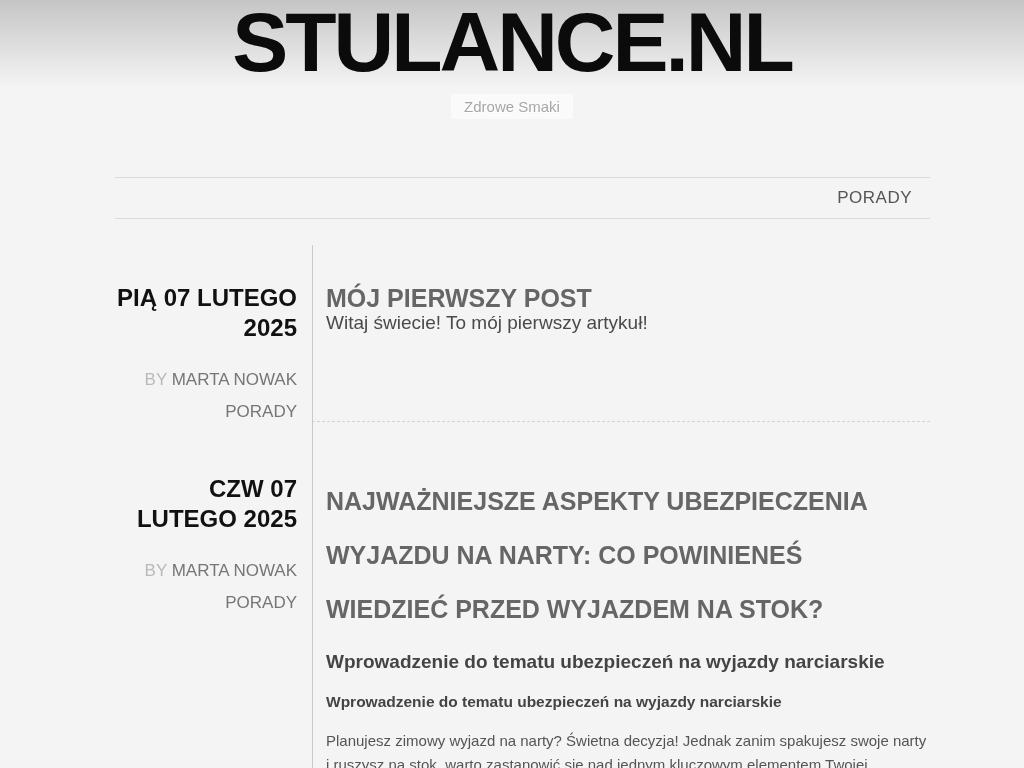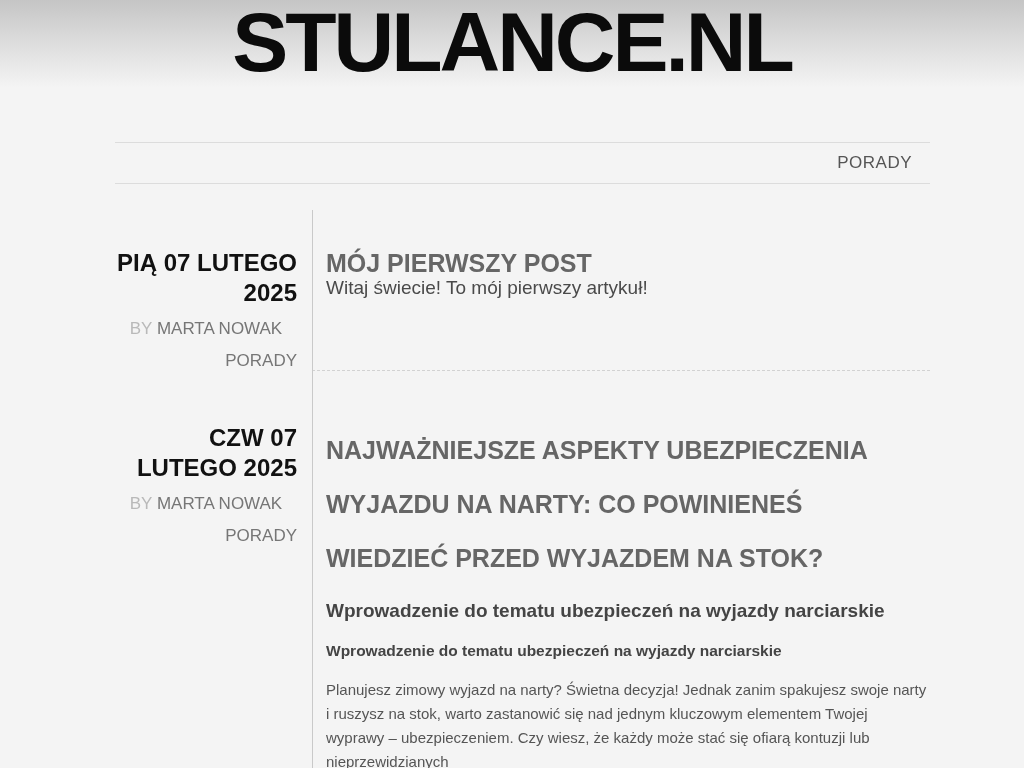--- a/index.html
+++ b/index.html
@@ -65,24 +65,23 @@
     text-align: right;
     padding: 38px 15px 0 0;
   }
   .post-date {
     font-size: 24px;
     font-weight: bold;
     line-height: 30px;
     color: #111;
   }
   .byline {
-    margin-top: 11px;
+    margin-top: 27px;
     font-size: 17px;
     line-height: 20px;
-    text-align: center;
   }
   .byline .by { color: #b9b9b9; }
   .byline a { color: #767676; text-decoration: none; }
   .meta-category { margin-top: 12px; font-size: 17px; }
   .meta-category a { color: #767676; text-decoration: none; }
   .entry {
     flex: 1;
     padding: 38px 0 0 14px;
   }
   .post:first-child .entry { border-bottom: 1px dashed #d2d2d2; padding-bottom: 36px; }
@@ -118,20 +117,23 @@
     font-size: 15px;
     color: #555;
     line-height: 24px;
   }
 </style>
 </head>
 <body>
 
 <header class="masthead">
   <a href="#" class="site-title">STULANCE.NL</a>
+  <div class="tagline-wrap">
+    <span class="site-tagline">Zdrowe Smaki</span>
+  </div>
 </header>
 
 <div class="shell">
 
   <nav class="topnav">
     <a href="#">PORADY</a>
   </nav>
 
   <div class="posts">
 

